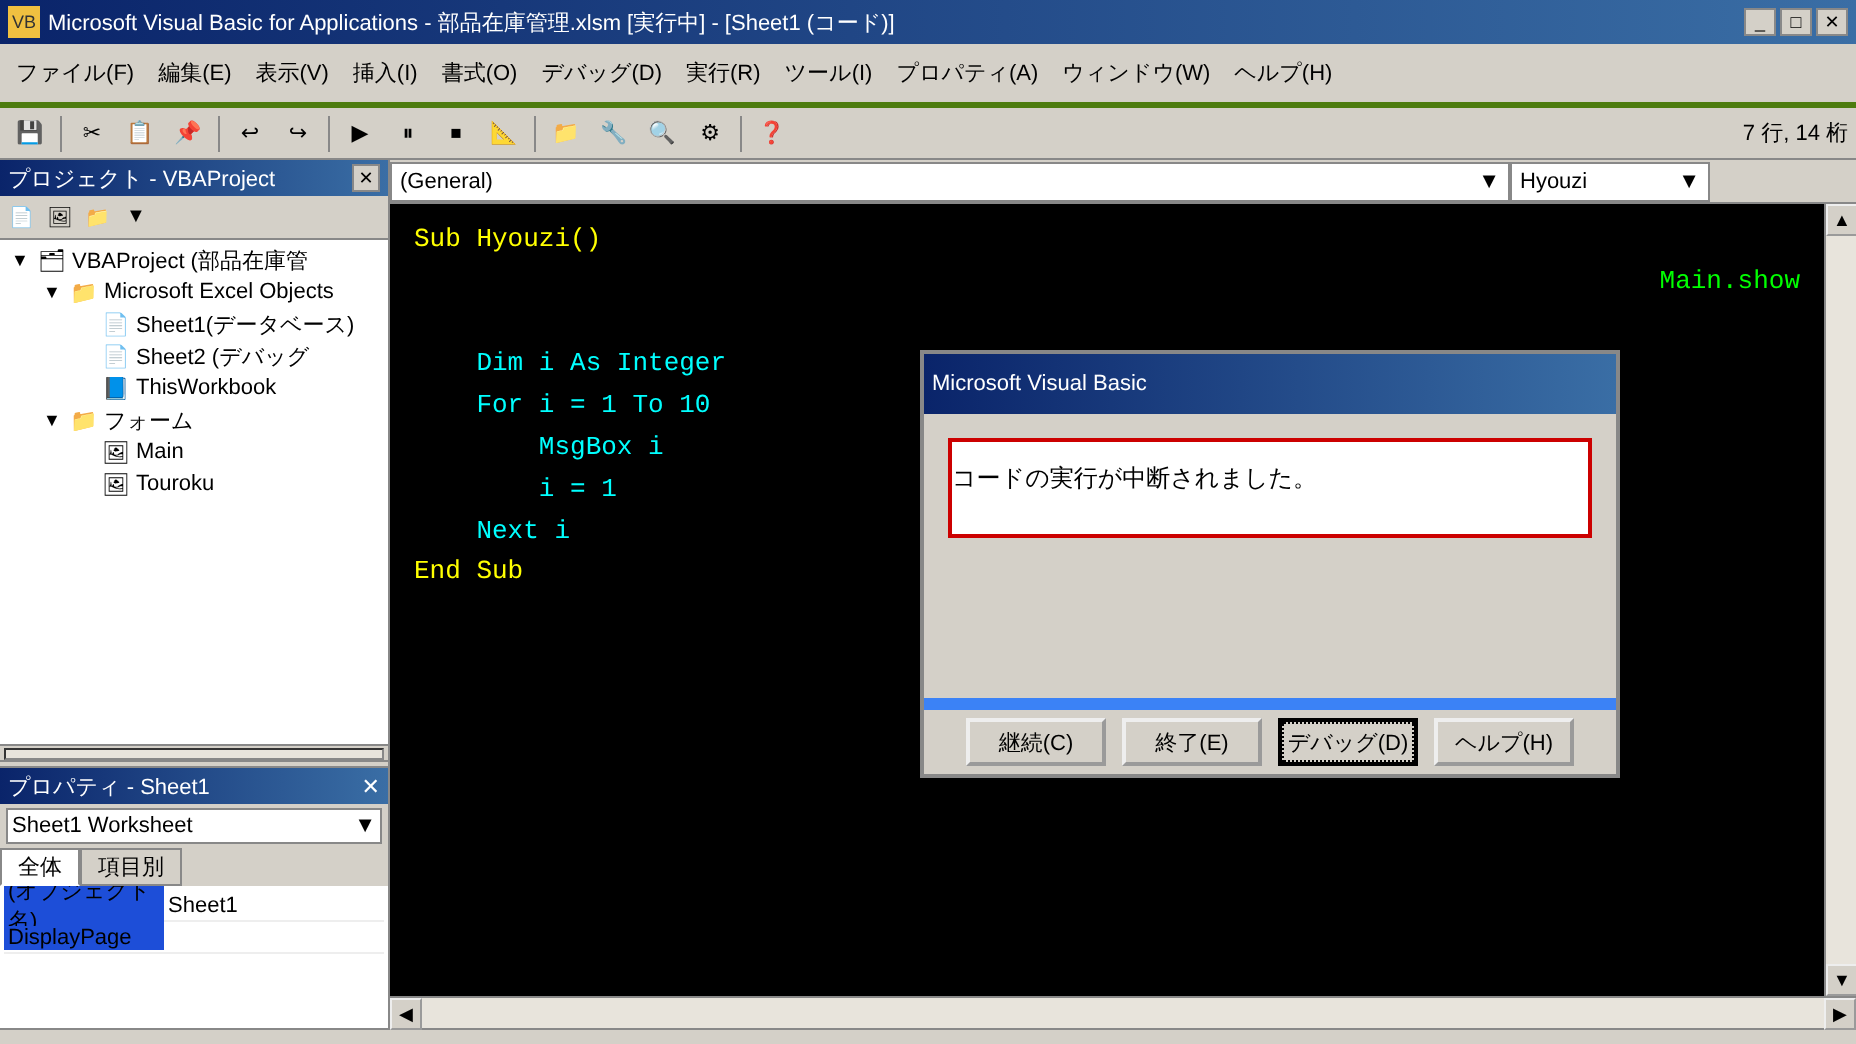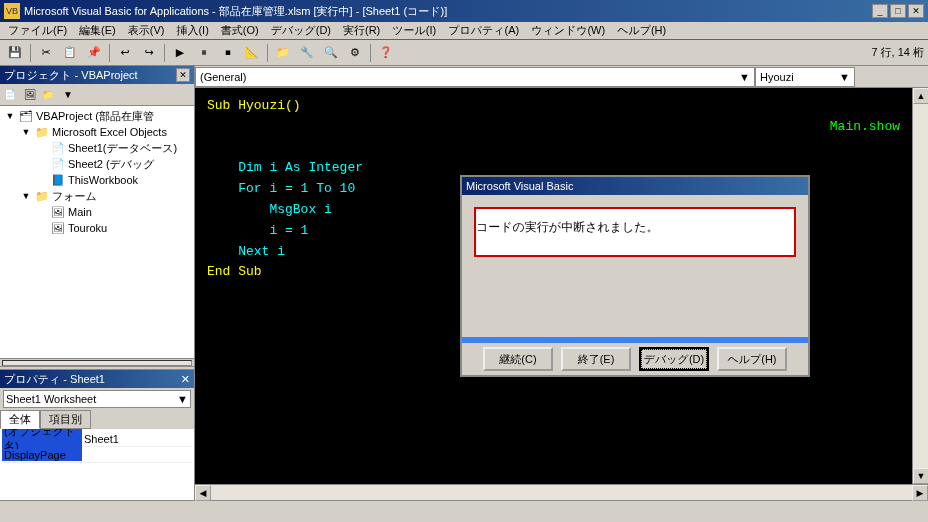--- a/index.html
+++ b/index.html
@@ -44,24 +44,24 @@
       border: 1px solid #888;
       font-size: 9px;
       display: flex; align-items: center; justify-content: center;
       cursor: pointer;
       color: #000;
     }
 
     
     .menu-bar {
       background: #d4d0c8;
-      height: 18px;
-      display: flex;
-      align-items: center;
-      border-bottom: 1px solid #4d7c0f;
+      height: 32px;
+      display: flex;
+      align-items: center;
+      border-bottom: 3px solid #4d7c0f;
       padding: 0 2px;
     }
     .menu-item {
       padding: 1px 6px;
       font-size: 11px;
       cursor: pointer;
       white-space: nowrap;
     }
 
     
@@ -320,21 +320,21 @@
       left: 460px;
       width: 350px;
       background: #d4d0c8;
       border: 2px solid #888;
       box-shadow: 3px 3px 8px rgba(0,0,0,0.4);
       pointer-events: all;
     }
     .modal-title-bar {
       background: linear-gradient(to right, #0a246a, #3a6ea5);
       color: white;
-      height: 18px;
+      height: 30px;
       display: flex;
       align-items: center;
       padding: 0 4px;
       font-size: 11px;
     }
     .modal-body {
       padding: 12px;
     }
     .modal-message-box {
       border: 2px solid #cc0000;

